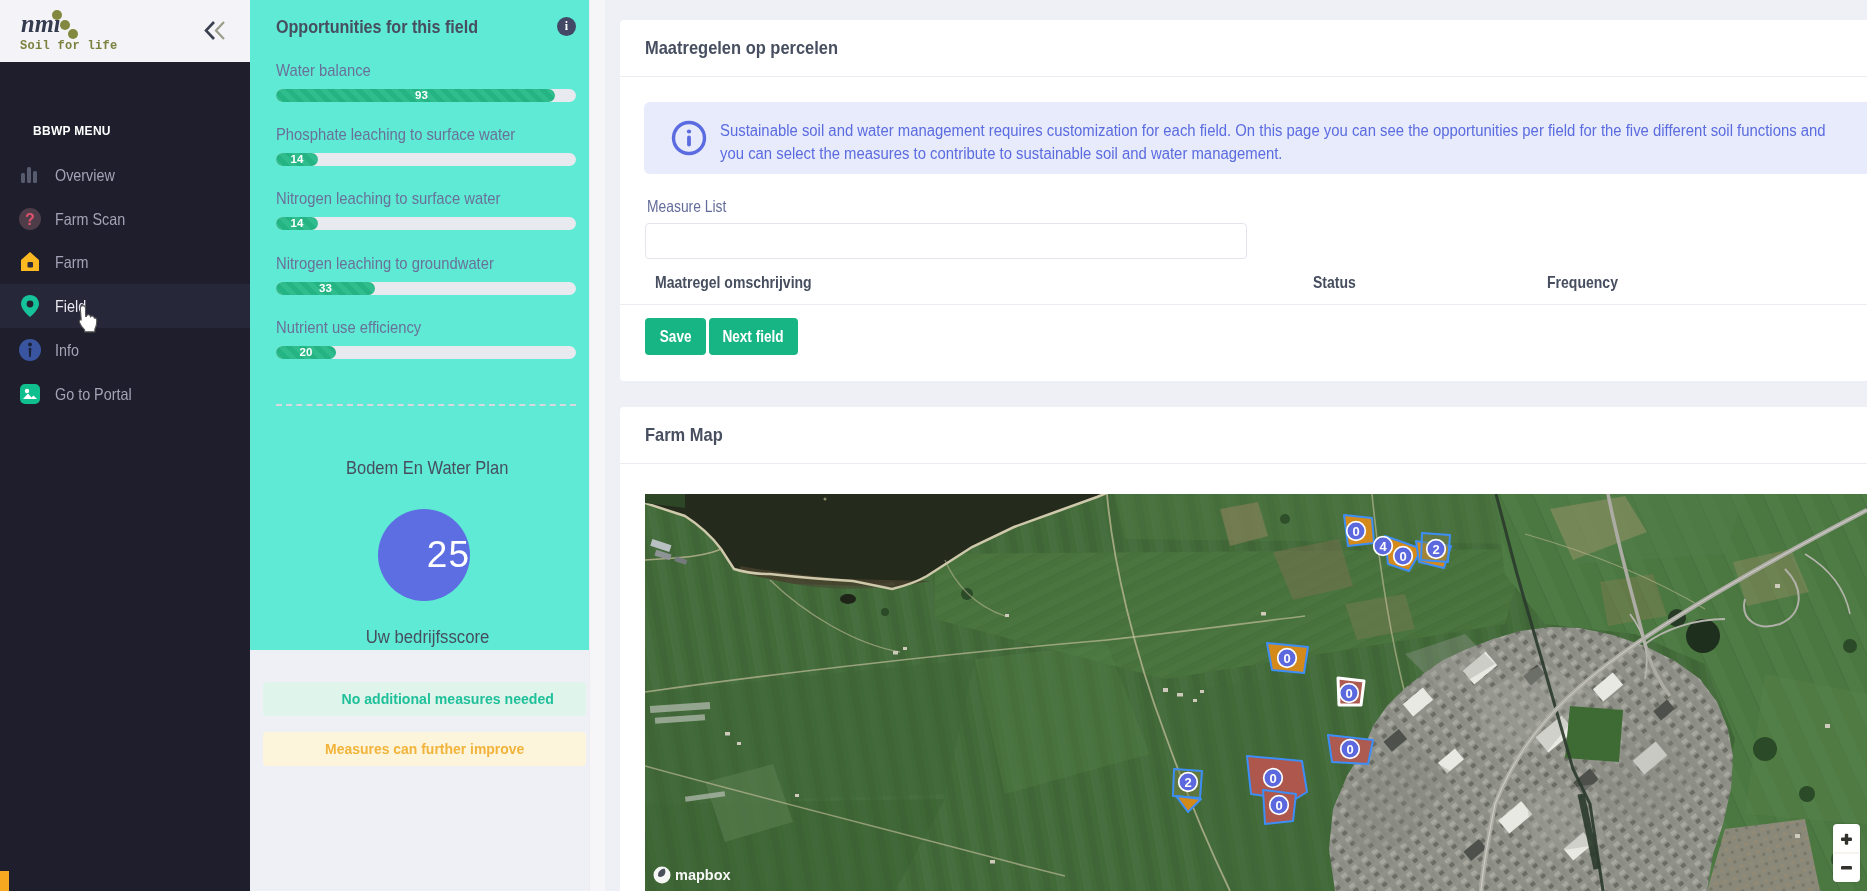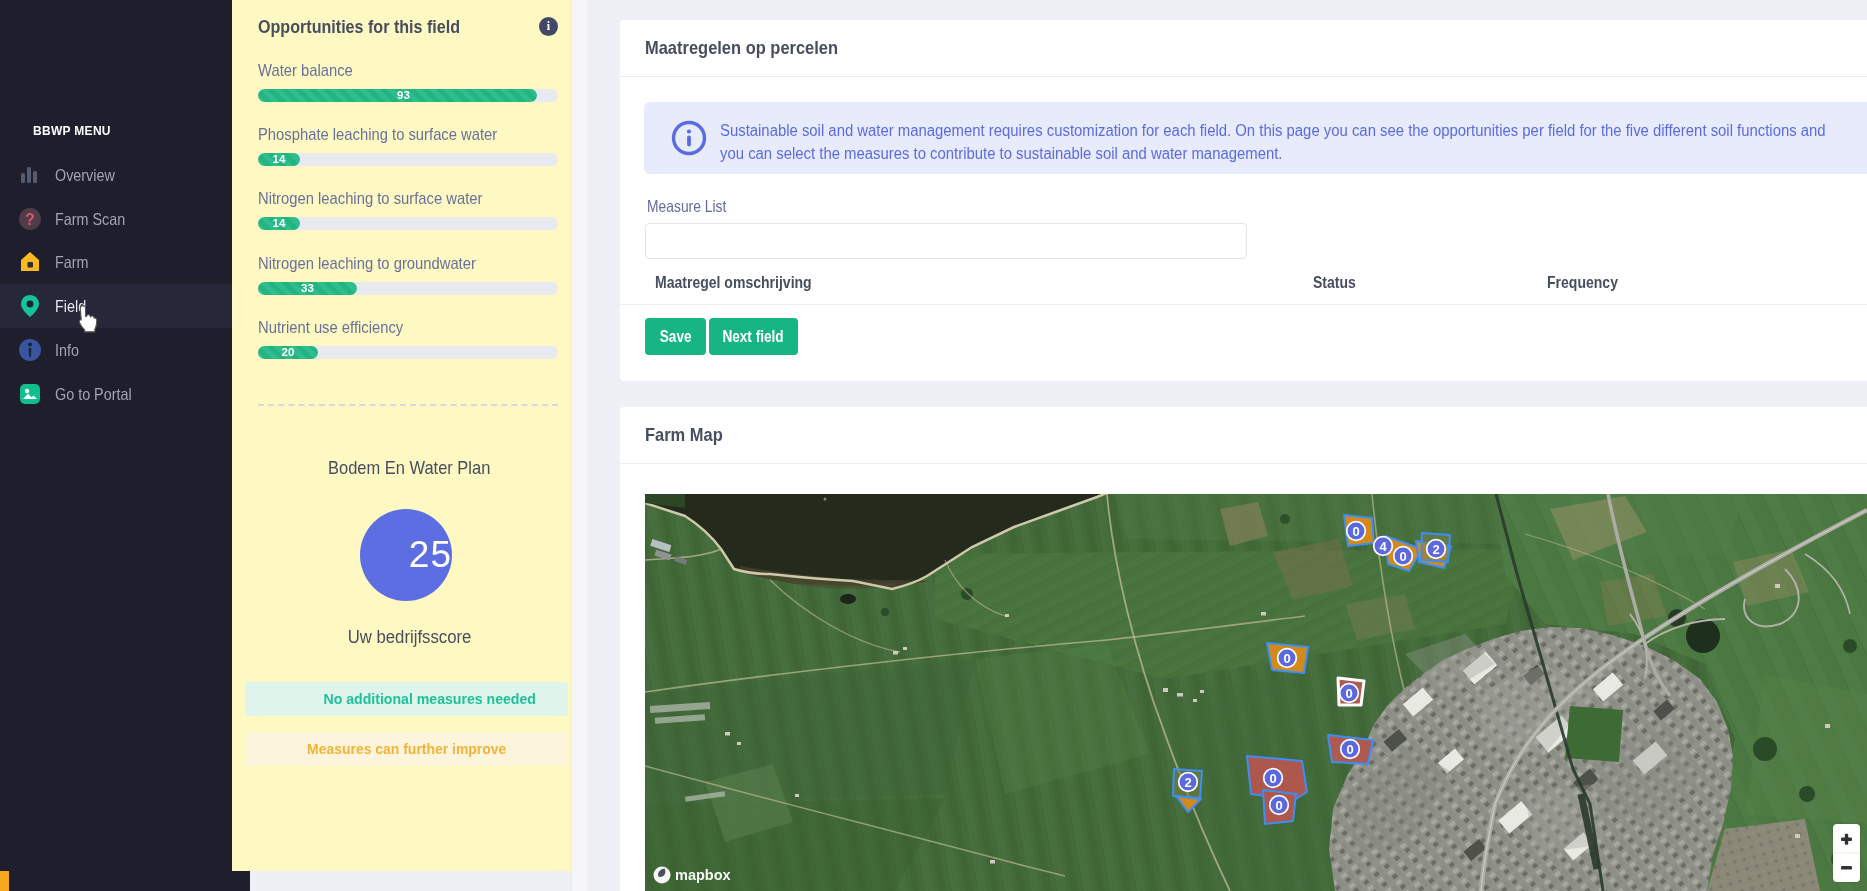--- a/index.html
+++ b/index.html
@@ -19,21 +19,21 @@
   font-size:12px; letter-spacing:0.3px;margin-left:13px; }
 .mi { position:absolute; left:0; width:250px; height:44px; }
 .mi .txt { position:absolute; left:55px; top:50%; transform:translateY(-50%) scaleX(0.87);
   transform-origin:0 50%; font-size:16.5px; color:#a2a3b5; white-space:nowrap; }
 .mi.active { background:#27273a; }
 .ic { position:absolute; left:18px; top:50%; transform:translateY(-50%); width:24px; height:24px; }
 #cursor { position:absolute; left:74px; top:304px; width:30px; height:32px; }
 #corner-orange { position:absolute; left:0px; top:871px; width:9px; height:20px; background:#f6a821; }
 
 
-#panel { position:absolute; left:232px; top:0; width:355px; height:871px; background:#fef9c3; }
+#panel { position:absolute; left:250px; top:0; width:355px; height:650px; background:#5eead4; }
 #panel h1 { position:absolute; left:26px; top:16px; font-size:18.5px; font-weight:bold;
   color:#464e5f; }
 .infoc { position:absolute; left:307px; top:17px; width:19px; height:19px; border-radius:50%;
   background:#434867; color:#fff; font-size:12px; font-weight:bold; text-align:center; line-height:19px; font-family:"Liberation Serif",serif;}
 .sect { position:absolute; left:26px; width:300px; }
 .sect .lbl { position:absolute; left:0px; top:0px; font-size:17px; color:#6a7199; white-space:nowrap;
   transform:scaleX(0.87); transform-origin:0 0;}
 .bar { position:absolute; left:0px; top:28px; width:300px; height:13px; border-radius:6.5px; background:#e9eaef; }
 .fill { position:absolute; left:0; top:0; height:13px; border-radius:6.5px;
   background:repeating-linear-gradient(45deg, #30bd8d 0 5px, #24b483 5px 10px);
@@ -70,20 +70,33 @@
 .btn .sxc { transform:scaleX(0.85); }
 #btn1 { left:25px; width:61px; }
 #btn2 { left:89px; width:89px; }
 #card2 { top:407px; height:500px; }
 #map { position:absolute; left:25px; top:87px; width:1222px; height:397px; overflow:hidden; }
 </style>
 </head>
 <body>
 
 <div id="sidebar">
+  <div id="sidehead">
+    <div class="nmi">nmı</div>
+    <svg style="position:absolute;left:48px;top:8px" width="36" height="34">
+      <circle cx="9" cy="7" r="5" fill="#82883f"></circle>
+      <circle cx="17" cy="17" r="5" fill="#82883f"></circle>
+      <circle cx="25" cy="26" r="5" fill="#82883f"></circle>
+    </svg>
+    <div class="sfl">Soil for life</div>
+    <svg style="position:absolute;left:204px;top:21px" width="26" height="19" viewBox="0 0 26 19">
+      <path d="M10 1 L2 9.5 L10 18" fill="none" stroke="#3a4050" stroke-width="2.6"></path>
+      <path d="M20 1 L12 9.5 L20 18" fill="none" stroke="#9a9d89" stroke-width="2.2"></path>
+    </svg>
+  </div>
   <div class="menu-label">BBWP MENU</div>
   <div class="mi active" style="top:284px;"></div>
 
   <div class="mi" style="top:153px;">
     <svg class="ic" viewBox="0 0 24 24">
       <rect x="3" y="10" width="4" height="10" rx="1.5" fill="#565b6e"></rect>
       <rect x="9" y="4" width="4" height="16" rx="1.5" fill="#565b6e"></rect>
       <rect x="15" y="8" width="4" height="12" rx="1.5" fill="#565b6e"></rect>
     </svg>
     <div class="txt">Overview</div>

